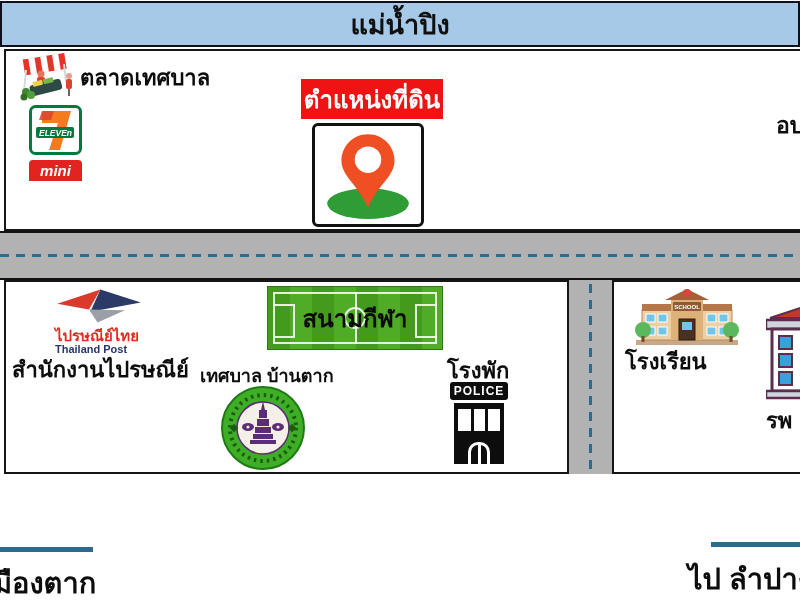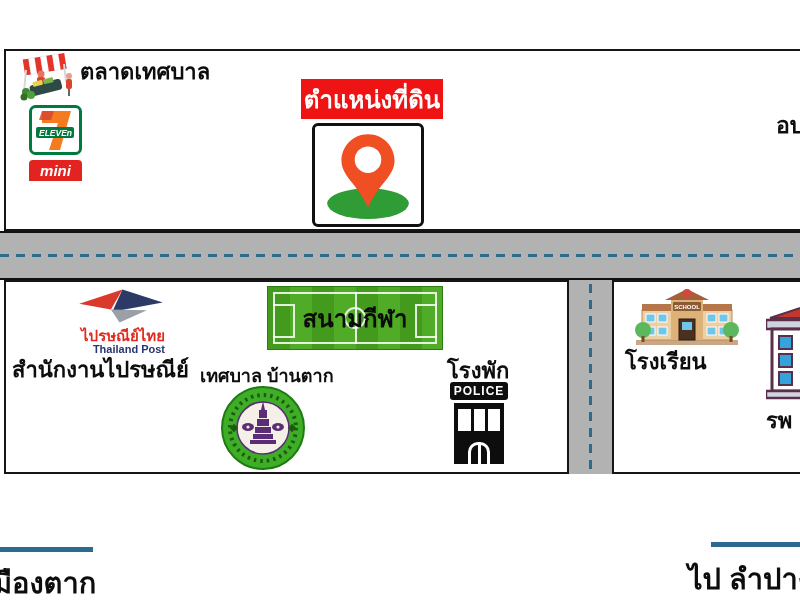--- a/index.html
+++ b/index.html
@@ -70,20 +70,23 @@
   .police .door i{position:absolute;left:50%;top:0;bottom:0;width:3px;margin-left:-1.5px;background:#fff;}
   
   .dir-line{height:5px;background:#2a6b8f;}
   .dir-text{font-size:29px;font-weight:600;color:#0d0d0d;white-space:nowrap;}
 </style>
 </head>
 <body>
 
 <div id="stage">
 
+  <div class="abs banner">
+    <span>แม่น้ำปิง</span>
+  </div>
 
   <div class="abs block top-block"></div>
   <div class="abs block mid-left-block"></div>
   <div class="abs block mid-right-block"></div>
 
   <div class="abs road-v">
     <div class="dash-v"></div>
   </div>
 
   <div class="abs road-h road1">
@@ -110,21 +113,21 @@
       <rect x="18" y="27" width="10" height="5" rx="1" fill="#e8d44d"></rect>
       <rect x="29" y="27" width="10" height="5" rx="1" fill="#7ab648"></rect>
     </g>
     <circle cx="10" cy="40" r="4" fill="#3d8b2f"></circle>
     <circle cx="15" cy="43" r="4" fill="#4da03c"></circle>
     <circle cx="8" cy="45" r="3.5" fill="#356f27"></circle>
     <circle cx="53" cy="24" r="3" fill="#e8a08c"></circle>
     <rect x="50" y="27" width="6" height="10" rx="2" fill="#d8452e"></rect>
     <line x1="53" y1="37" x2="53" y2="44" stroke="#333" stroke-width="1.5"></line>
   </svg>
-  <div class="abs lbl" style="left:80px;top:54px;font-size:22px;">ตลาดเทศบาล</div>
+  <div class="abs lbl" style="left:80px;top:60px;font-size:22px;">ตลาดเทศบาล</div>
 
   <svg class="abs sev" viewBox="0 0 53 50">
     <rect x="1.5" y="1.5" width="50" height="47" rx="5" fill="#ffffff" stroke="#007a3e" stroke-width="3"></rect>
     <path d="M13 6 h29 l-11 39 h-11 l9 -27 h-16 z" fill="#f47b20"></path>
     <path d="M13 6 h12 l-3 9 h-12 z" fill="#d8452e" opacity="0.85"></path>
     <rect x="7" y="22" width="38" height="11" rx="2" fill="#007a3e"></rect>
     <text x="26.5" y="30.5" text-anchor="middle" font-size="8.5" font-style="italic" font-weight="bold" fill="#ffffff" font-family="Liberation Sans, sans-serif">ELEVEn</text>
   </svg>
 
   <div class="abs bigc">
@@ -138,21 +141,21 @@
   <div class="abs pin-box">
     <svg width="106" height="98" viewBox="0 0 100 96">
       <ellipse cx="50" cy="76" rx="40" ry="15" fill="#2f9c35"></ellipse>
       <path d="M50 8 C34 8 24 21 24 34 C24 49 40 57 50 80 C60 57 76 49 76 34 C76 21 66 8 50 8 Z" fill="#f04e23"></path>
       <circle cx="50" cy="33" r="13" fill="#ffffff"></circle>
     </svg>
   </div>
 
   <div class="abs lbl" style="left:776px;top:107px;font-size:23px;">อบ</div>
 
-  <div class="abs" style="left:55px;top:288px;width:110px;text-align:right;">
+  <div class="abs" style="left:55px;top:288px;width:110px;text-align:left;">
     <svg width="88" height="36" viewBox="0 0 120 50">
       <polygon points="2,22 62,2 46,30" fill="#d93a2b"></polygon>
       <polygon points="62,2 118,20 48,33" fill="#2b3a67"></polygon>
       <polygon points="46,30 96,31 58,48" fill="#9aa0a6"></polygon>
     </svg>
     <div style="color:#e02b20;font-weight:700;font-size:15px;line-height:15px;">ไปรษณีย์ไทย</div>
     <div style="color:#28356e;font-weight:700;font-size:11px;line-height:13px;">Thailand Post</div>
   </div>
   <div class="abs lbl" style="left:12px;top:352px;font-size:22px;">สำนักงานไปรษณีย์</div>
 

